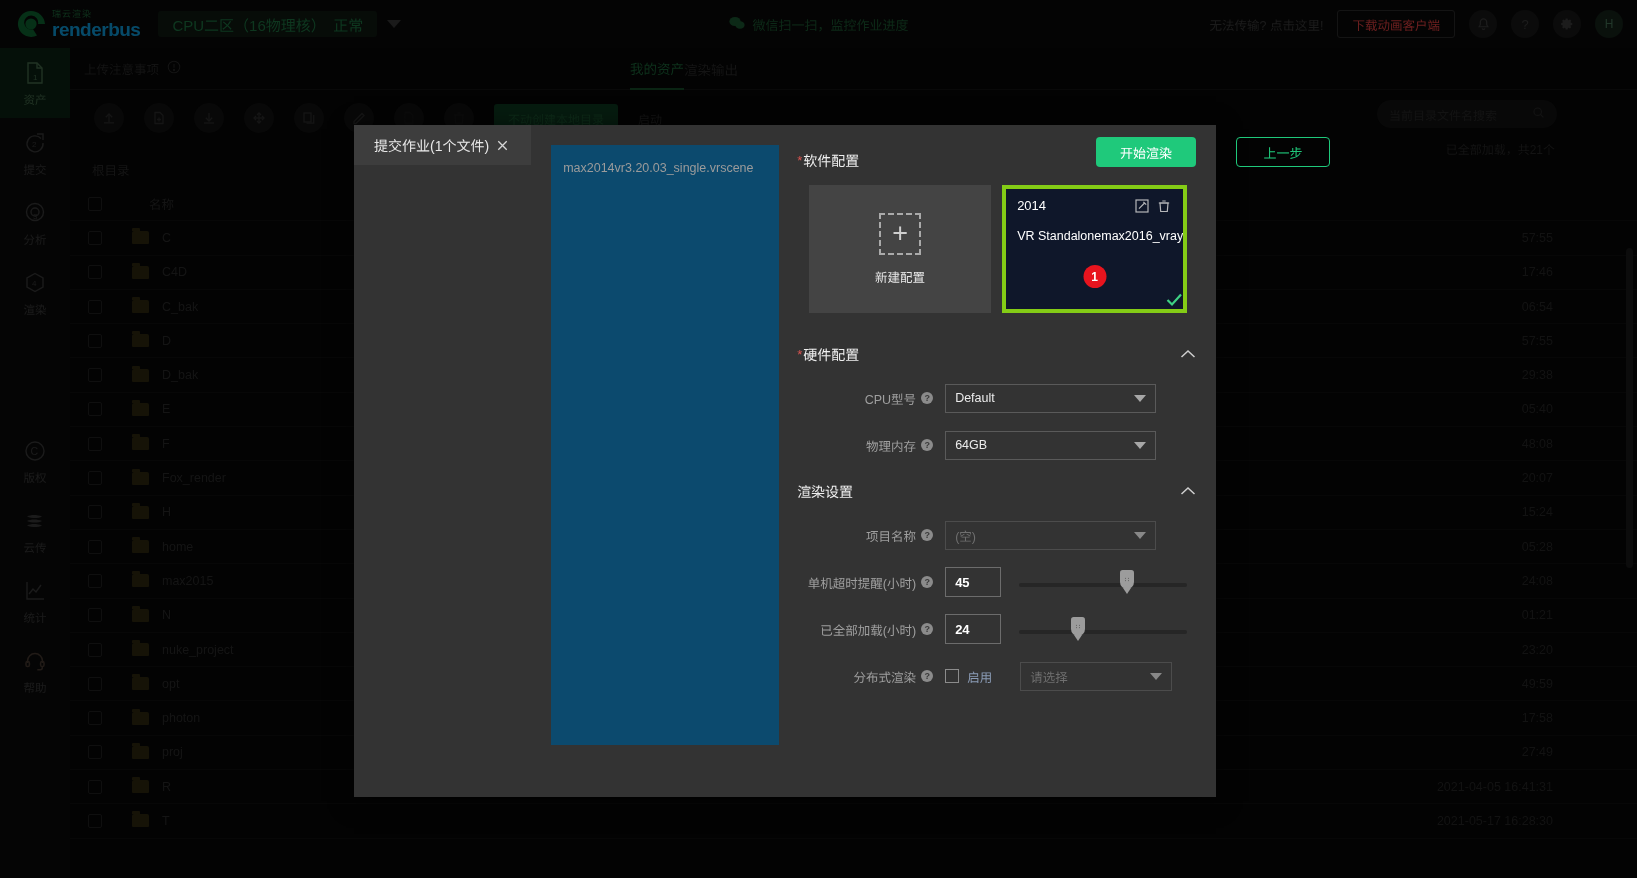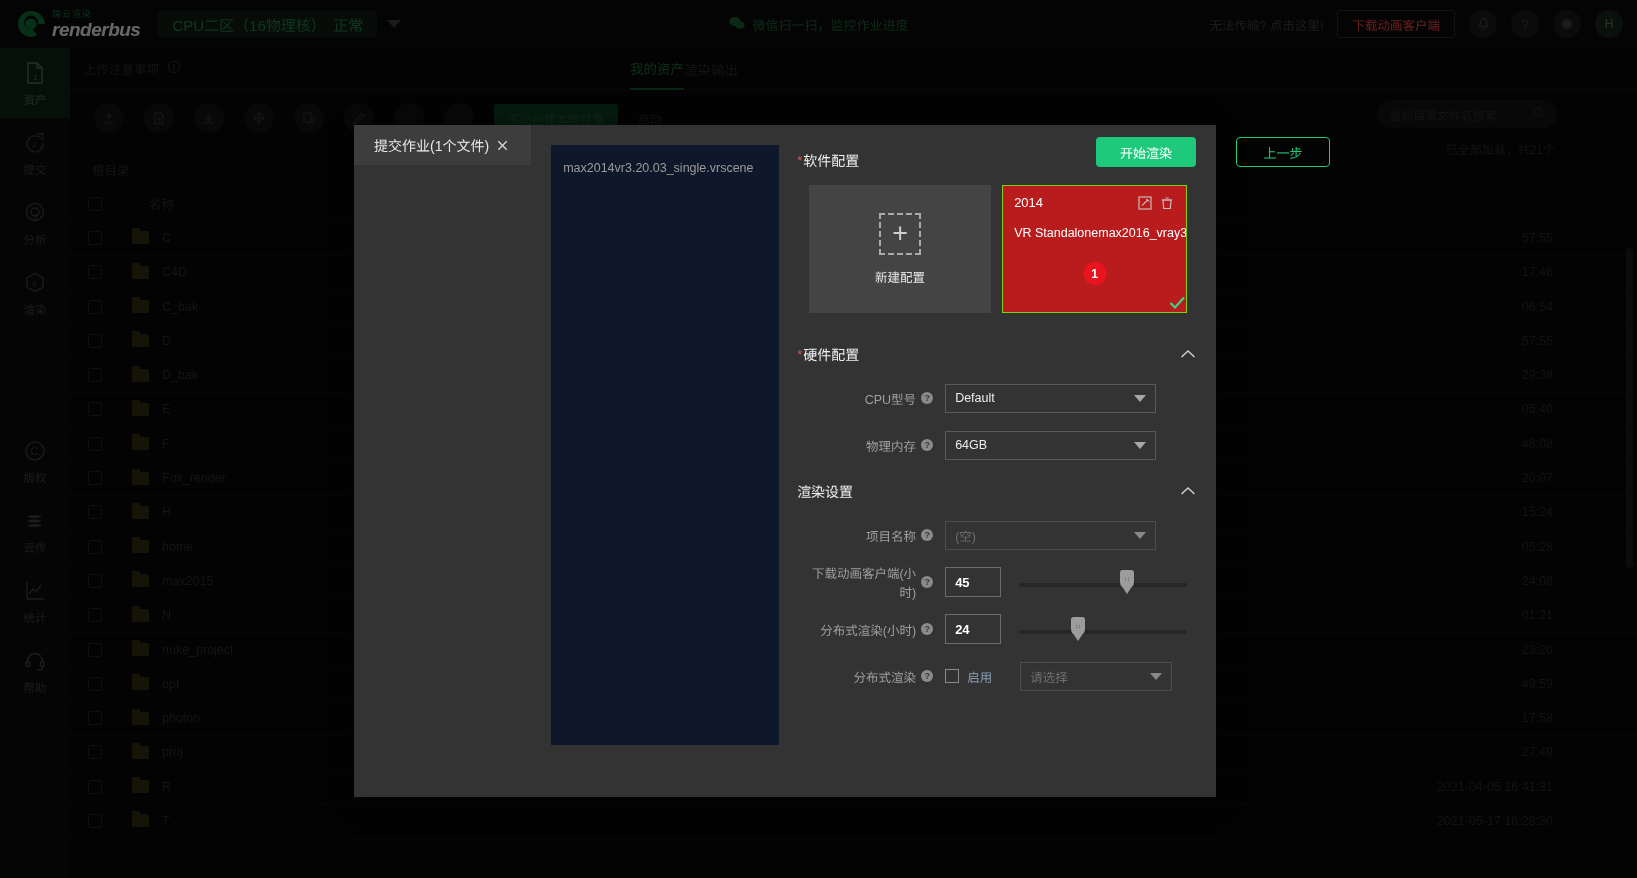--- a/index.html
+++ b/index.html
@@ -23,21 +23,21 @@
     background: #0b0b0b;
     display: flex; align-items: center;
   }
   .brand { display: flex; align-items: center; margin-left: 16px; gap: 6px; }
   .brand-mark {
     width: 30px; height: 30px; position: relative;
   }
   .brand-mark svg { display:block; }
   .brand-text { display: flex; flex-direction: column; line-height: 1; }
   .brand-cn { font-size: 9px; color: #1e6b3c; letter-spacing: 1px; margin-bottom: 1px; }
-  .brand-en { font-size: 19px; font-weight: bold; font-style: italic; color: #e5e5e5; letter-spacing: -0.5px; }
+  .brand-en { font-size: 19px; font-weight: bold; color: #0ea5e9; letter-spacing: -0.5px; }
 
   .zone-chip {
     margin-left: 18px; height: 26px; padding: 0 14px;
     background: #101b13; border-radius: 3px;
     display: flex; align-items: center; gap: 14px;
     font-size: 15px; color: #1f7a45;
   }
   .zone-caret {
     margin-left: 10px; width: 0; height: 0;
     border-left: 7px solid transparent; border-right: 7px solid transparent;
@@ -152,21 +152,21 @@
     flex: 0 0 auto;
   }
   .modal-title { flex: 1; }
   .modal-close {
     width: 26px; height: 26px; display: flex; align-items: center; justify-content: center;
     color: #d8d8d8;
   }
   .modal-body { flex: 1; display: flex; padding: 20px; gap: 18px; overflow: hidden; }
 
   .file-pane {
-    width: 228px; flex: 0 0 228px; background: #0f172a;
+    width: 228px; flex: 0 0 228px; background: #0c4a6e;
     padding: 14px 12px;
     font-size: 12.5px; color: #9b9b9b;
     height: 600px;
   }
   .file-pane .fitem { line-height: 18px; word-break: break-all; }
 
   .cfg-pane { flex: 1; min-width: 0; }
 
   .sec-head {
     display: flex; align-items: center; height: 30px;
@@ -182,22 +182,22 @@
     gap: 12px;
   }
   .dash-plus {
     width: 42px; height: 42px; border: 2px dashed #aaa;
     display: flex; align-items: center; justify-content: center;
     color: #cfcfcf; font-size: 27px; line-height: 1; font-weight: 300;
   }
   .card-new-label { font-size: 12.5px; color: #e6e6e6; }
 
   .card-cfg {
-    width: 185px; height: 128px; background: #b91c1c;
-    border: 1px solid #84cc16;
+    width: 185px; height: 128px; background: #0f172a;
+    border: 4px solid #84cc16;
     padding: 9px 11px; position: relative; overflow: hidden;
     color: #fff;
   }
   .card-cfg-top { display: flex; align-items: flex-start; }
   .card-cfg-ver { font-size: 13px; flex: 1; }
   .card-ico { width: 16px; height: 16px; margin-left: 6px; opacity: .85; }
   .card-cfg-name {
     margin-top: 14px; font-size: 12.5px; line-height: 16px;
     white-space: nowrap; overflow: visible;
   }
@@ -733,33 +733,33 @@
               <span class="help-dot">?</span>
             </span>
             <span class="sel muted">
               <span>(空)</span>
               <span class="caret"></span>
             </span>
           </div>
 
           <div class="frm-row">
             <span class="frm-label">
-              <span>下载动画客户端(小时)</span>
+              <span>单机超时提醒(小时)</span>
               <span class="help-dot">?</span>
             </span>
             <span class="numbox">45</span>
             <span class="slider">
               <span class="slider-track"></span>
               <span class="slider-knob" id="knob-warn" style="left: 60%;"></span>
             </span>
           </div>
 
           <div class="frm-row">
             <span class="frm-label">
-              <span>分布式渲染(小时)</span>
+              <span>已全部加载(小时)</span>
               <span class="help-dot">?</span>
             </span>
             <span class="numbox">24</span>
             <span class="slider">
               <span class="slider-track"></span>
               <span class="slider-knob" id="knob-stop" style="left: 31%;"></span>
             </span>
           </div>
 
           <div class="frm-row">

